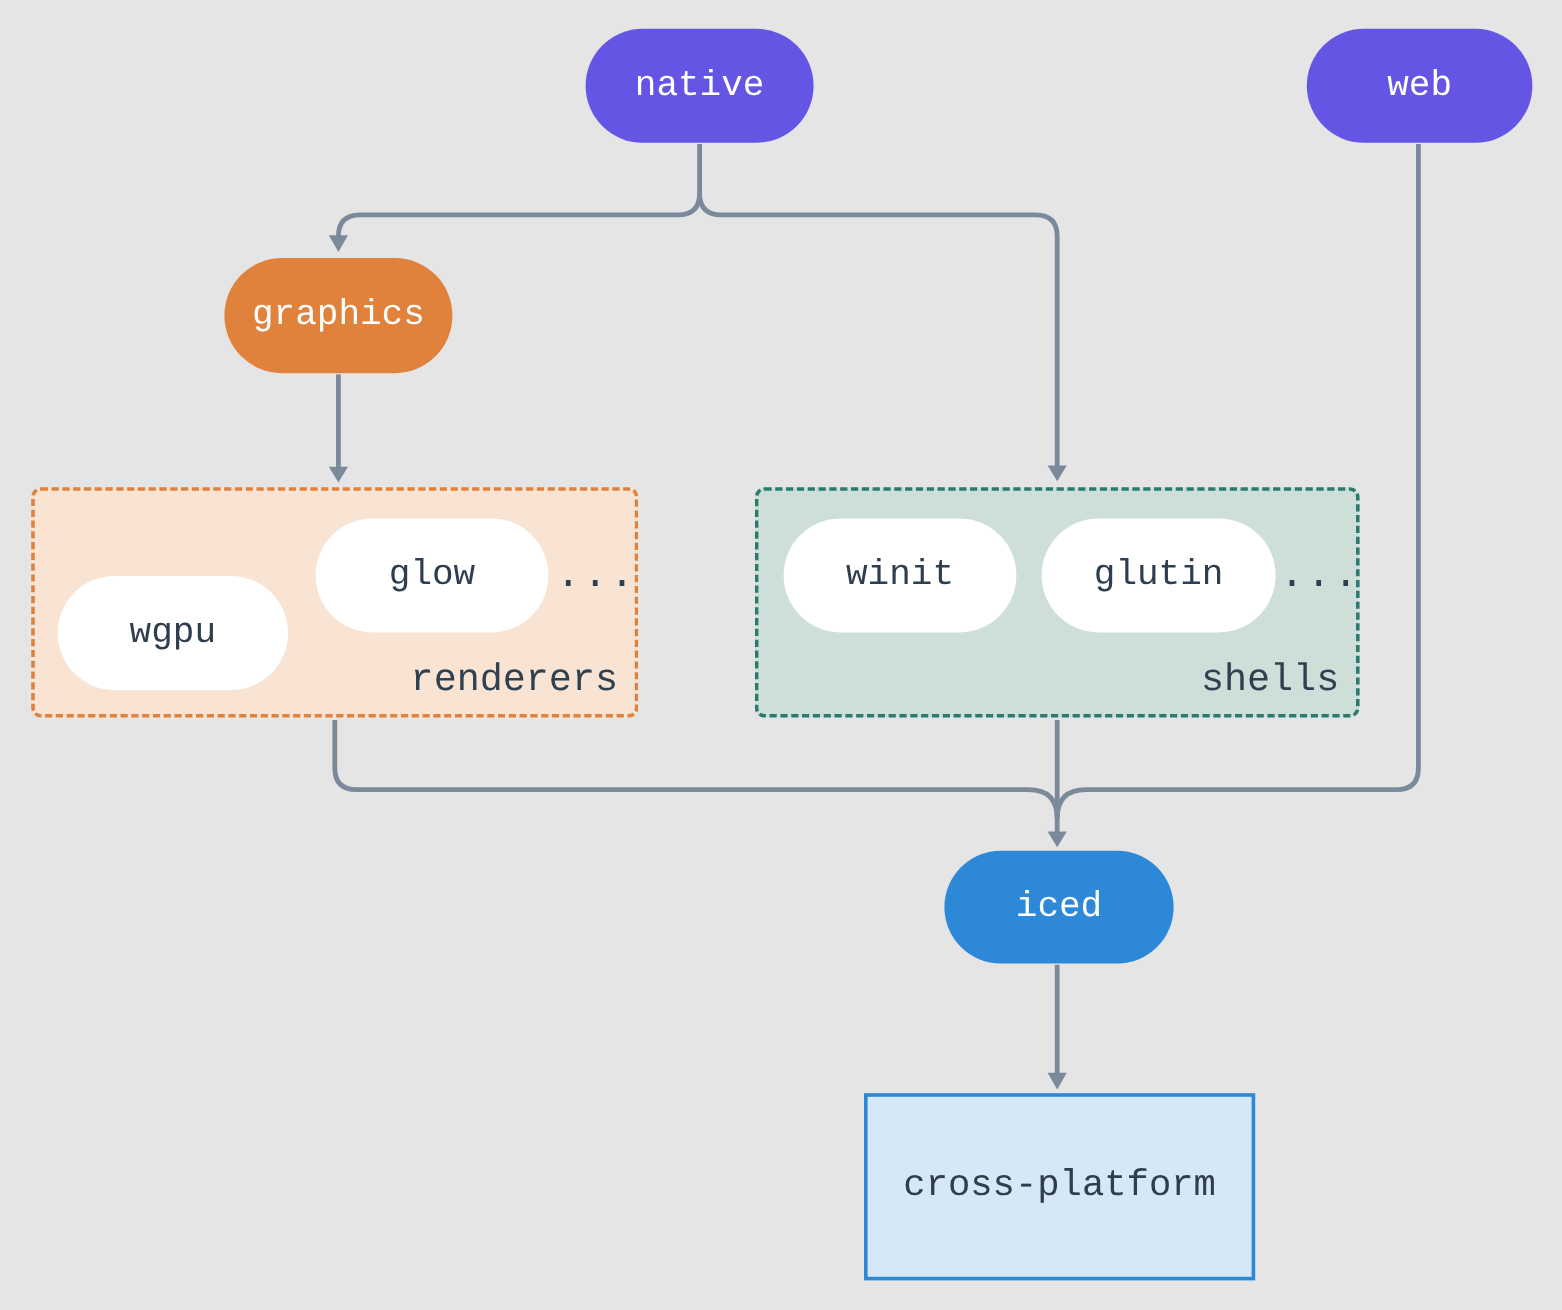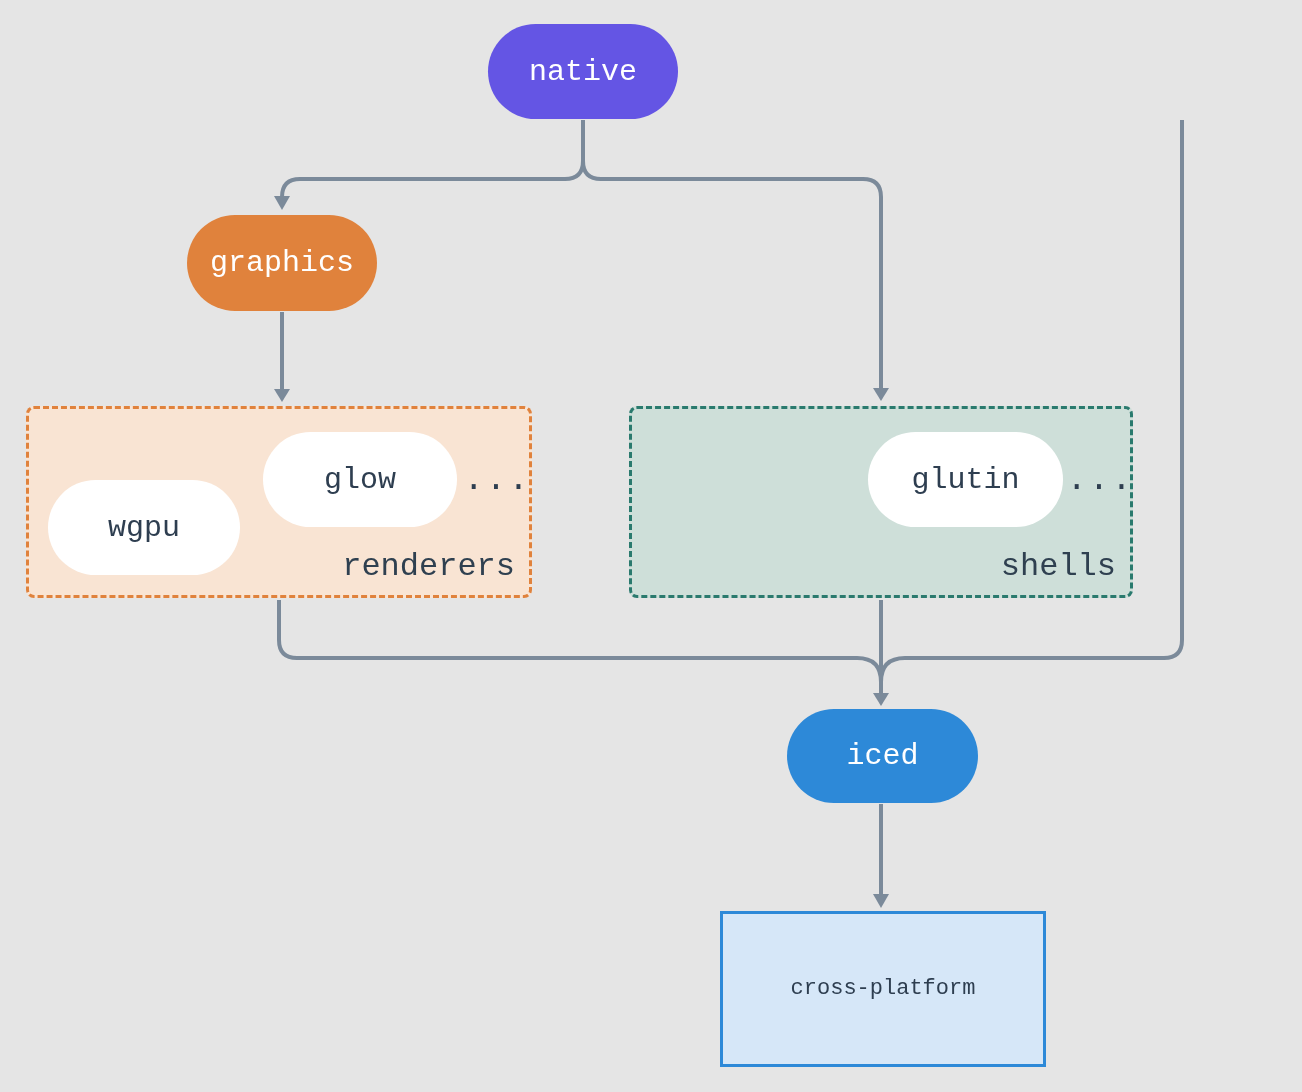--- a/index.html
+++ b/index.html
@@ -75,21 +75,21 @@
     color: #2F4050;
   }
 
   .app-box {
     position: absolute;
     left: 720px; top: 911px; width: 326px; height: 156px;
     box-sizing: border-box;
     background: #D6E7F8;
     border: 3px solid #2D89D8;
     color: #2E3E50;
-    font-size: 22px;
+    font-size: 31px;
     display: flex;
     flex-direction: column;
     align-items: center;
     justify-content: center;
     text-align: center;
   }
   .app-box div { line-height: 48px; }
 </style>
 </head>
 <body>
@@ -115,31 +115,33 @@
 
     <path d="M881 600 V694"></path>
     <polygon points="873,693 889,693 881,706"></polygon>
 
     <path d="M881 804 V895"></path>
     <polygon points="873,894 889,894 881,908"></polygon>
   </svg>
 
   <div class="pill purple native">native</div>
 
+  <div class="pill purple web">web</div>
 
   <div class="pill orange graphics">graphics</div>
 
   <div class="group-box renderers-box">
     <div class="pill white pill-a">wgpu</div>
     <div class="pill white pill-b">glow</div>
     <div class="ellipsis">...</div>
     <div class="group-label">renderers</div>
   </div>
 
   <div class="group-box shells-box">
+    <div class="pill white pill-a">winit</div>
     <div class="pill white pill-b">glutin</div>
     <div class="ellipsis">...</div>
     <div class="group-label">shells</div>
   </div>
 
   <div class="pill blue iced">iced</div>
 
   <div class="app-box">
     <div>cross-platform</div>
   </div>

